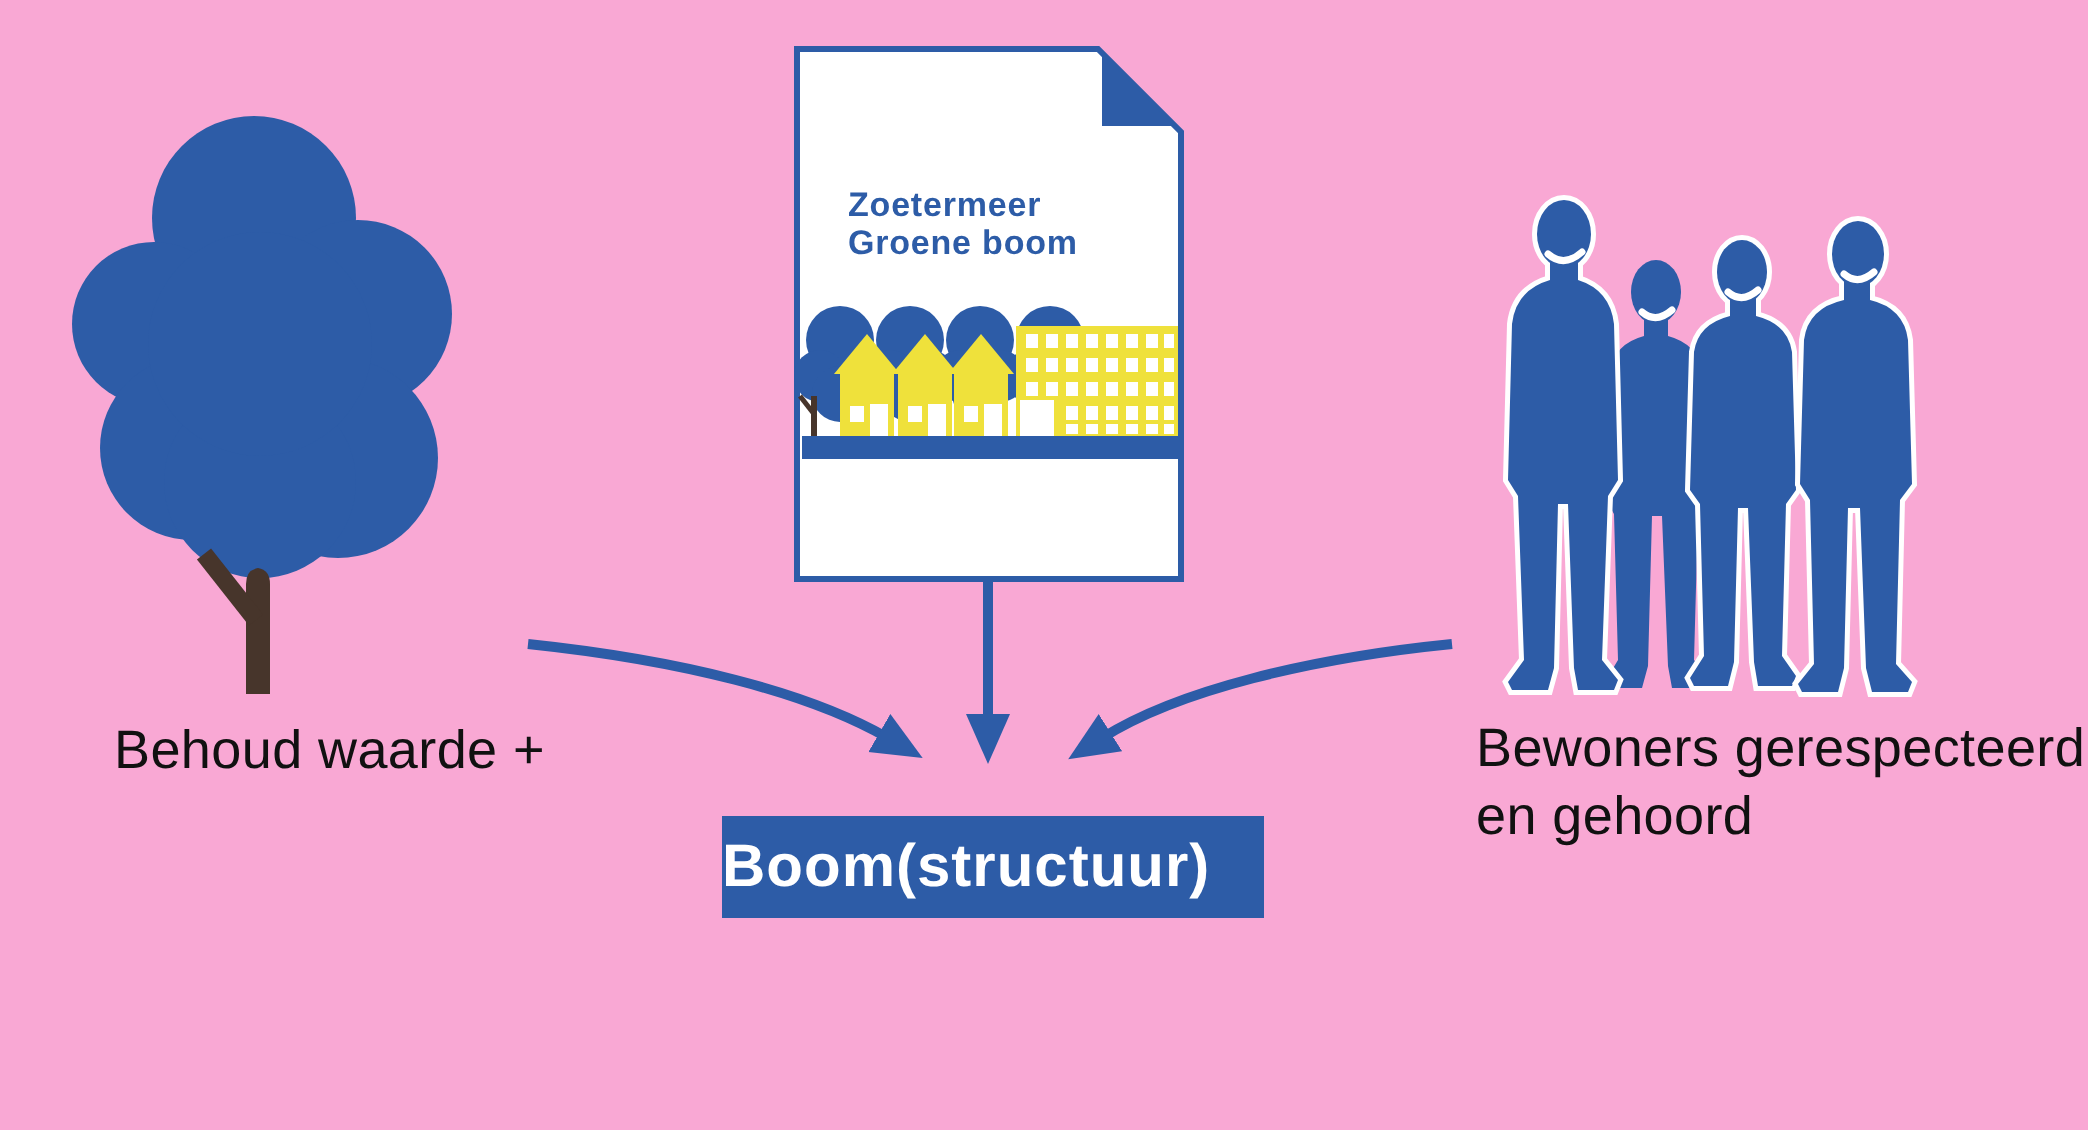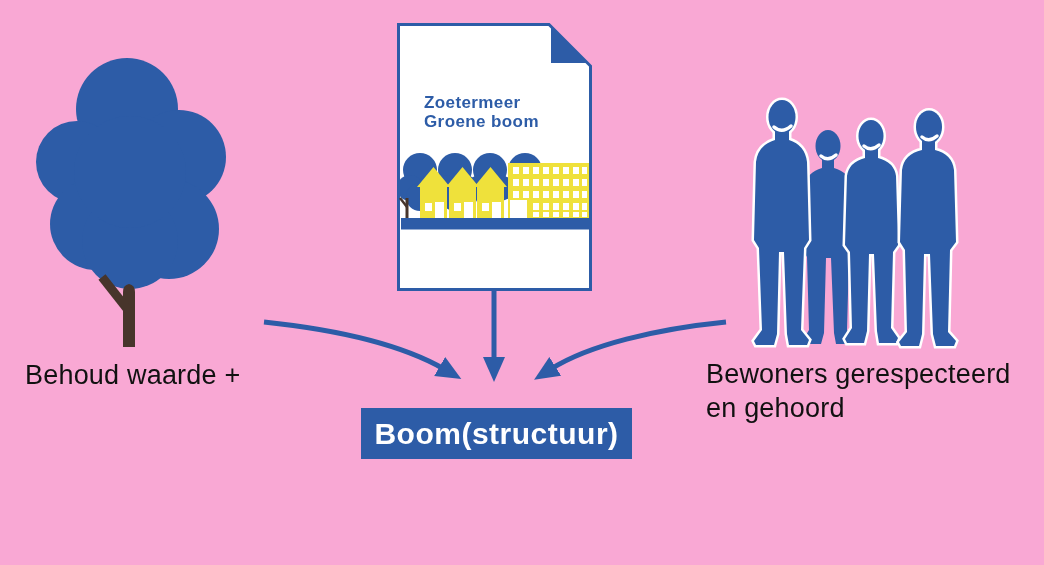--- a/index.html
+++ b/index.html
@@ -21,33 +21,33 @@
   .f-white{fill:#fff;}
   .f-brown{fill:var(--trunk-brown);}
   .s-brown{stroke:var(--trunk-brown);}
   .smile{stroke:#fff;stroke-width:3.5;fill:none;stroke-linecap:round;}
   .halo{fill:#fff;stroke:#fff;stroke-width:5;}
   .arrow-line{stroke:var(--primary-blue);stroke-width:5;fill:none;}
   .page-outline{fill:#fff;stroke:var(--primary-blue);stroke-width:3;}
   
   .label{
     position:absolute;color:var(--text-black);
-    font-size:27px;line-height:34px;letter-spacing:0.2px;white-space:nowrap;
+    font-size:27px;line-height:34px;letter-spacing:0.2px;white-space:nowrap;margin-left:32px;
   }
   .doc-title{
     position:absolute;left:424px;top:93px;color:var(--primary-blue);
     font-size:17px;line-height:19px;font-weight:bold;letter-spacing:0.4px;white-space:nowrap;
   }
   .left-label{left:25px;top:358px;}
   .right-label{left:706px;top:357px;}
   .bottom-label{left:364px;top:478px;line-height:33px;}
   .center-box{
     position:absolute;left:361px;top:408px;width:271px;height:51px;
     background:var(--primary-blue);color:#fff;font-weight:bold;font-size:30px;
-    display:flex;align-items:center;justify-content:center;letter-spacing:0.5px;
+    display:flex;align-items:center;justify-content:flex-start;letter-spacing:0.5px;
   }
 </style>
 </head>
 <body>
 
 <div class="canvas">
 
   <svg class="gfx" width="1044" height="565" viewBox="0 0 1044 565">
     <defs>
       <marker id="ah" markerWidth="6" markerHeight="5" refX="1" refY="2.2" orient="auto" markerUnits="strokeWidth">

